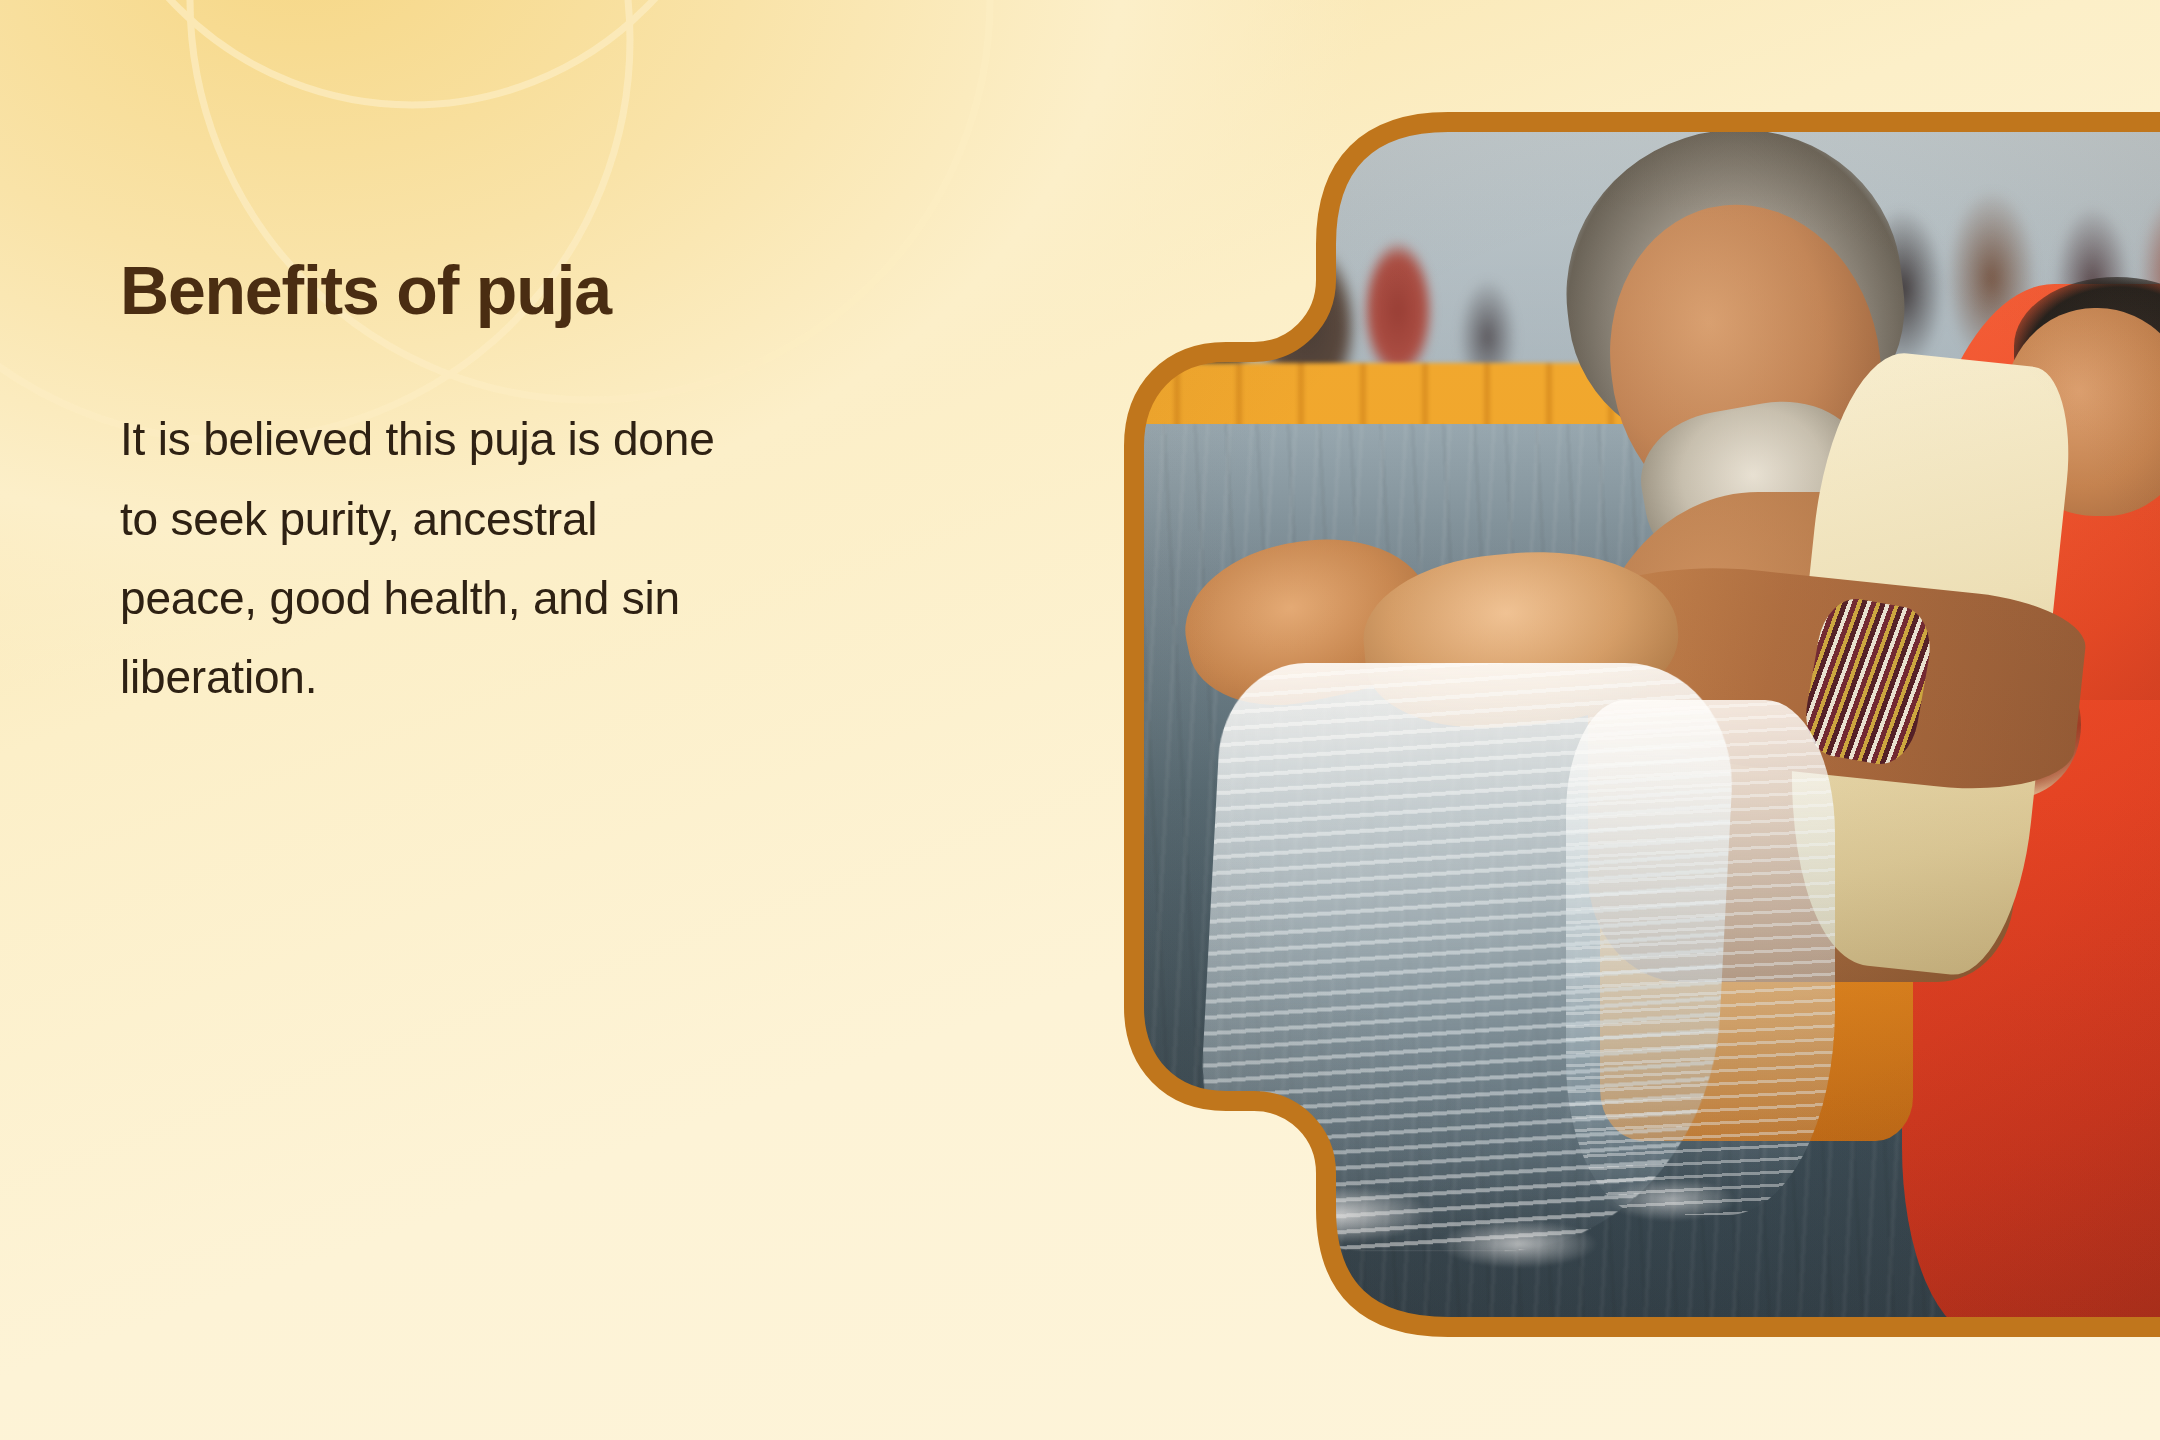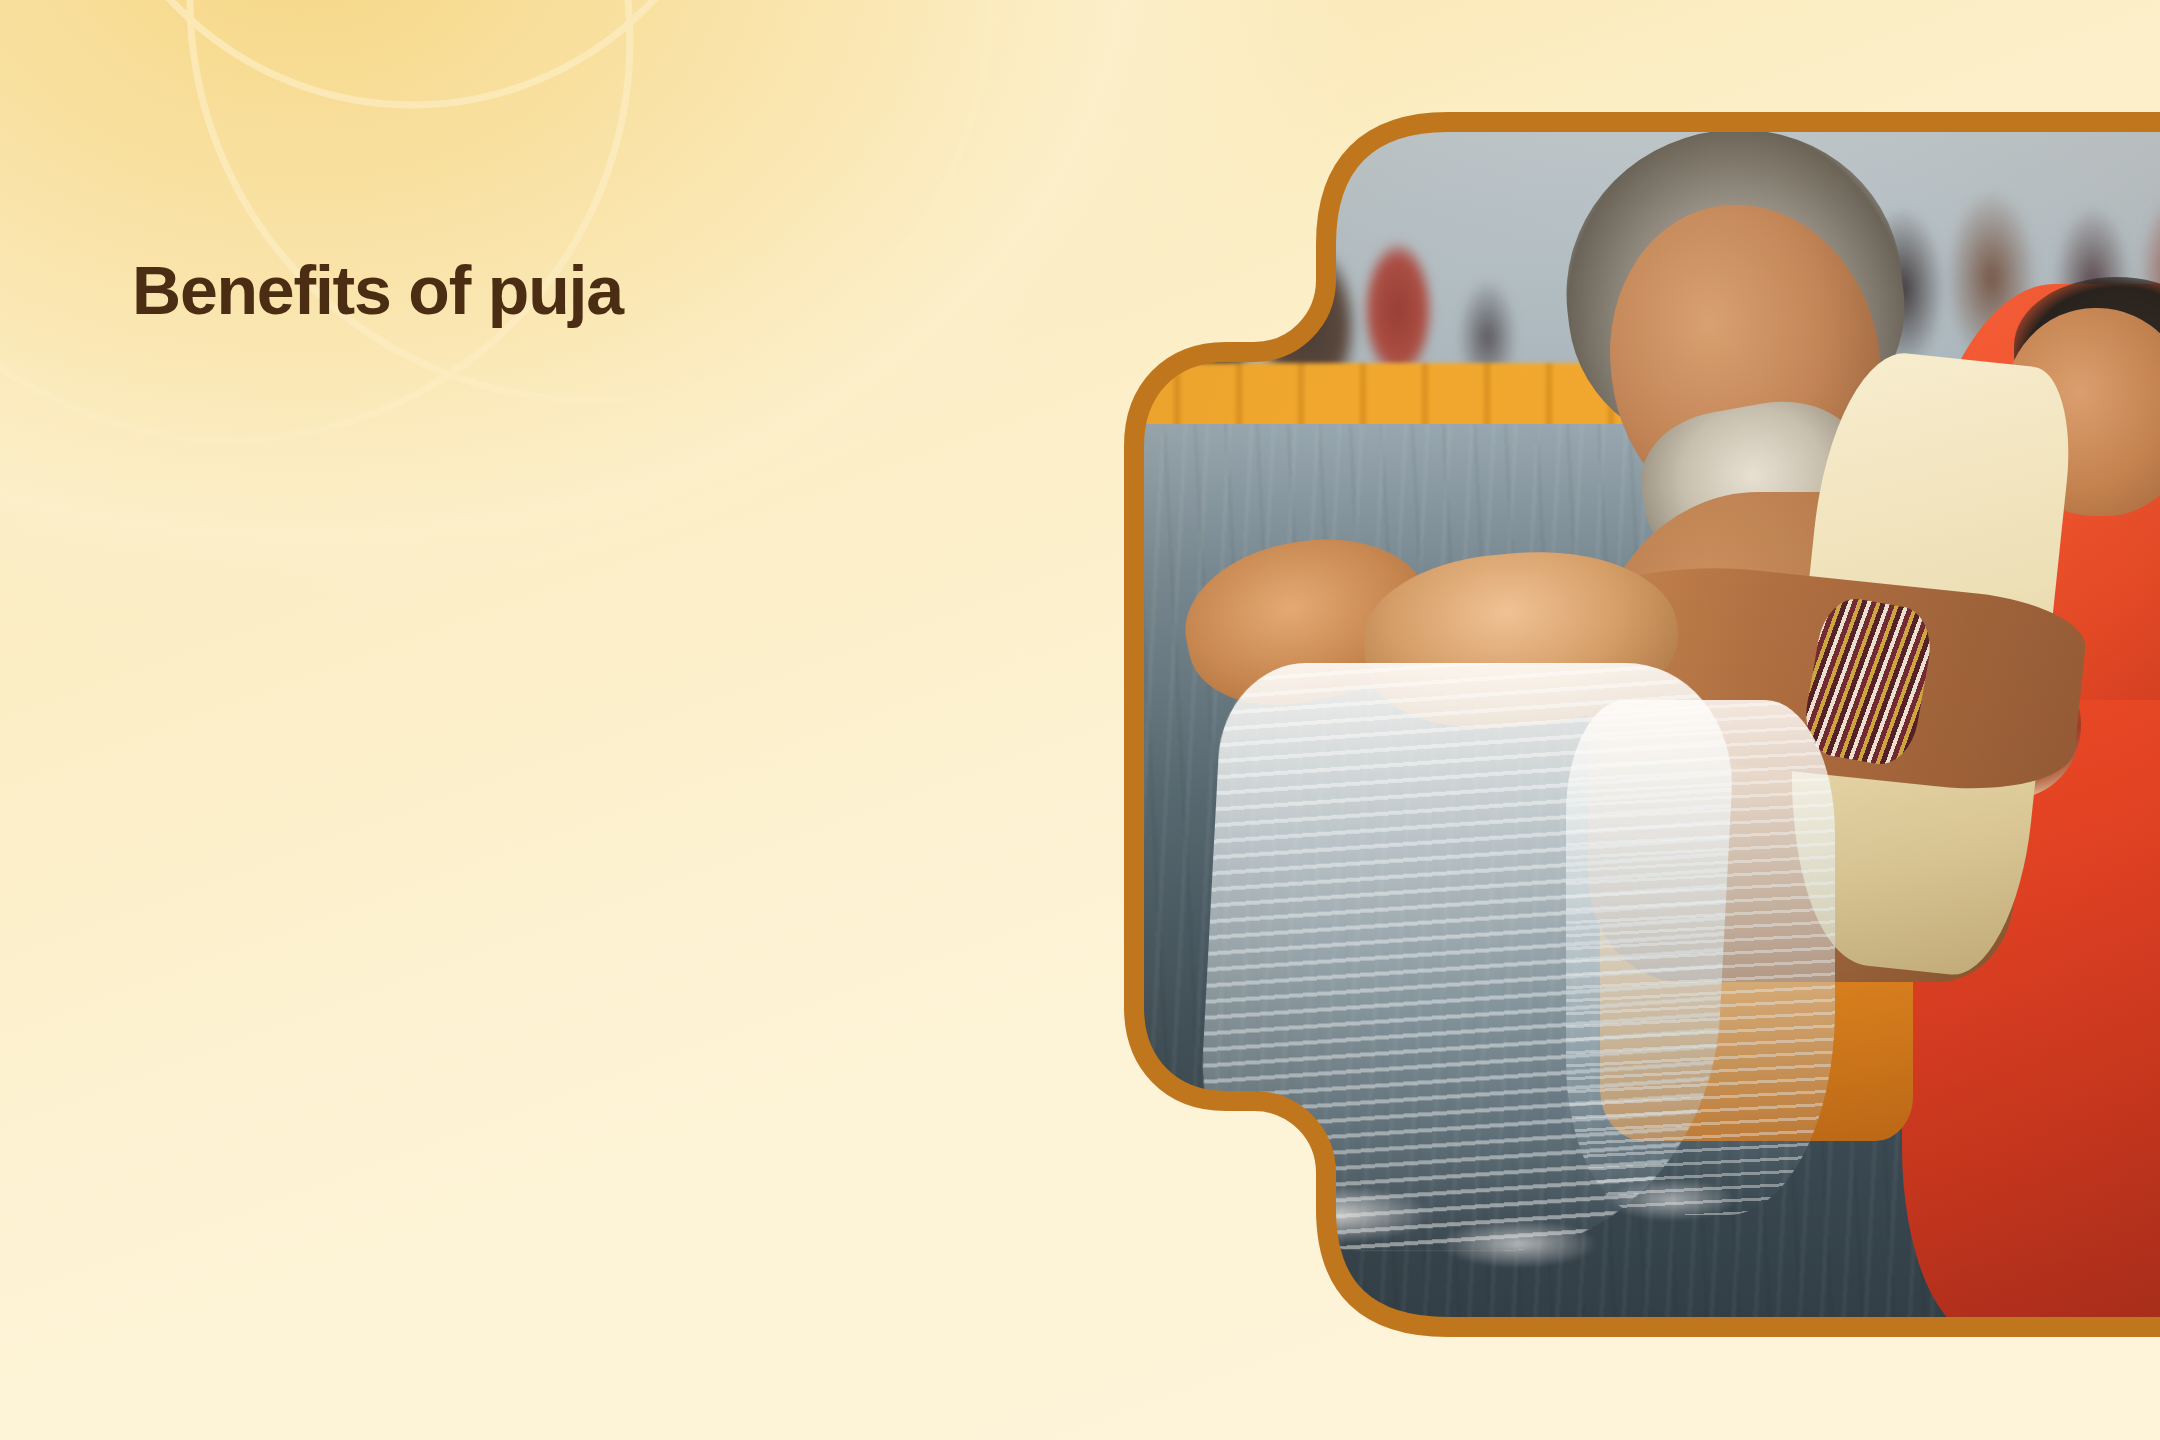--- a/index.html
+++ b/index.html
@@ -28,21 +28,21 @@
   #bg-rings {
     position:absolute; left:-200px; top:-430px;
     width:1250px; height:1000px;
     opacity:.75;
     pointer-events:none;
   }
 
   
   #text-col {
     position:absolute;
-    left:132px; top:255px;
+    left:120px; top:255px;
     width:660px;
   }
   #page-title {
     font-size:68px;
     font-weight:700;
     letter-spacing:-1.2px;
     color:#4a2d12;
     line-height:1.05;
     font-family:"Liberation Sans", sans-serif;
   }
@@ -196,20 +196,21 @@
   <svg id="bg-rings" viewBox="0 0 1250 1000" aria-hidden="true">
     <g fill="none" stroke="#fdeec3" stroke-width="7" opacity="0.95">
       <circle cx="430" cy="470" r="400"></circle>
       <circle cx="790" cy="430" r="400"></circle>
       <circle cx="612" cy="205" r="330"></circle>
     </g>
   </svg>
 
   <div id="text-col">
     <h1 id="page-title">Benefits of puja</h1>
+    <p id="body-copy">It is believed this puja is done to seek purity, ancestral peace, good health, and sin liberation.</p>
   </div>
 
   <div id="photo-frame">
     <svg viewBox="0 0 1120 1225" preserveAspectRatio="none">
       <defs>
 
         <clipPath id="frameClip" clipPathUnits="userSpaceOnUse">
           <path d="M 1120 10
                    L 330 10
                    C 250 10 208 52 208 132

